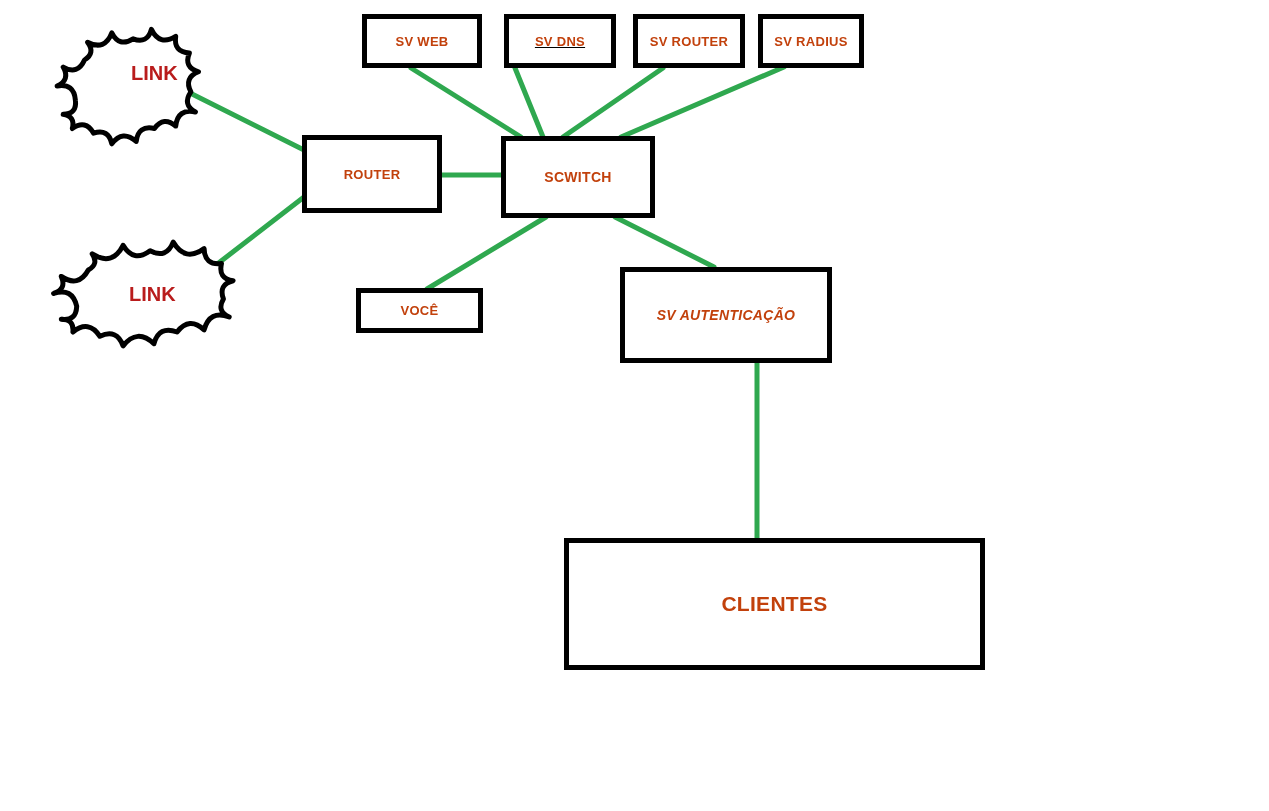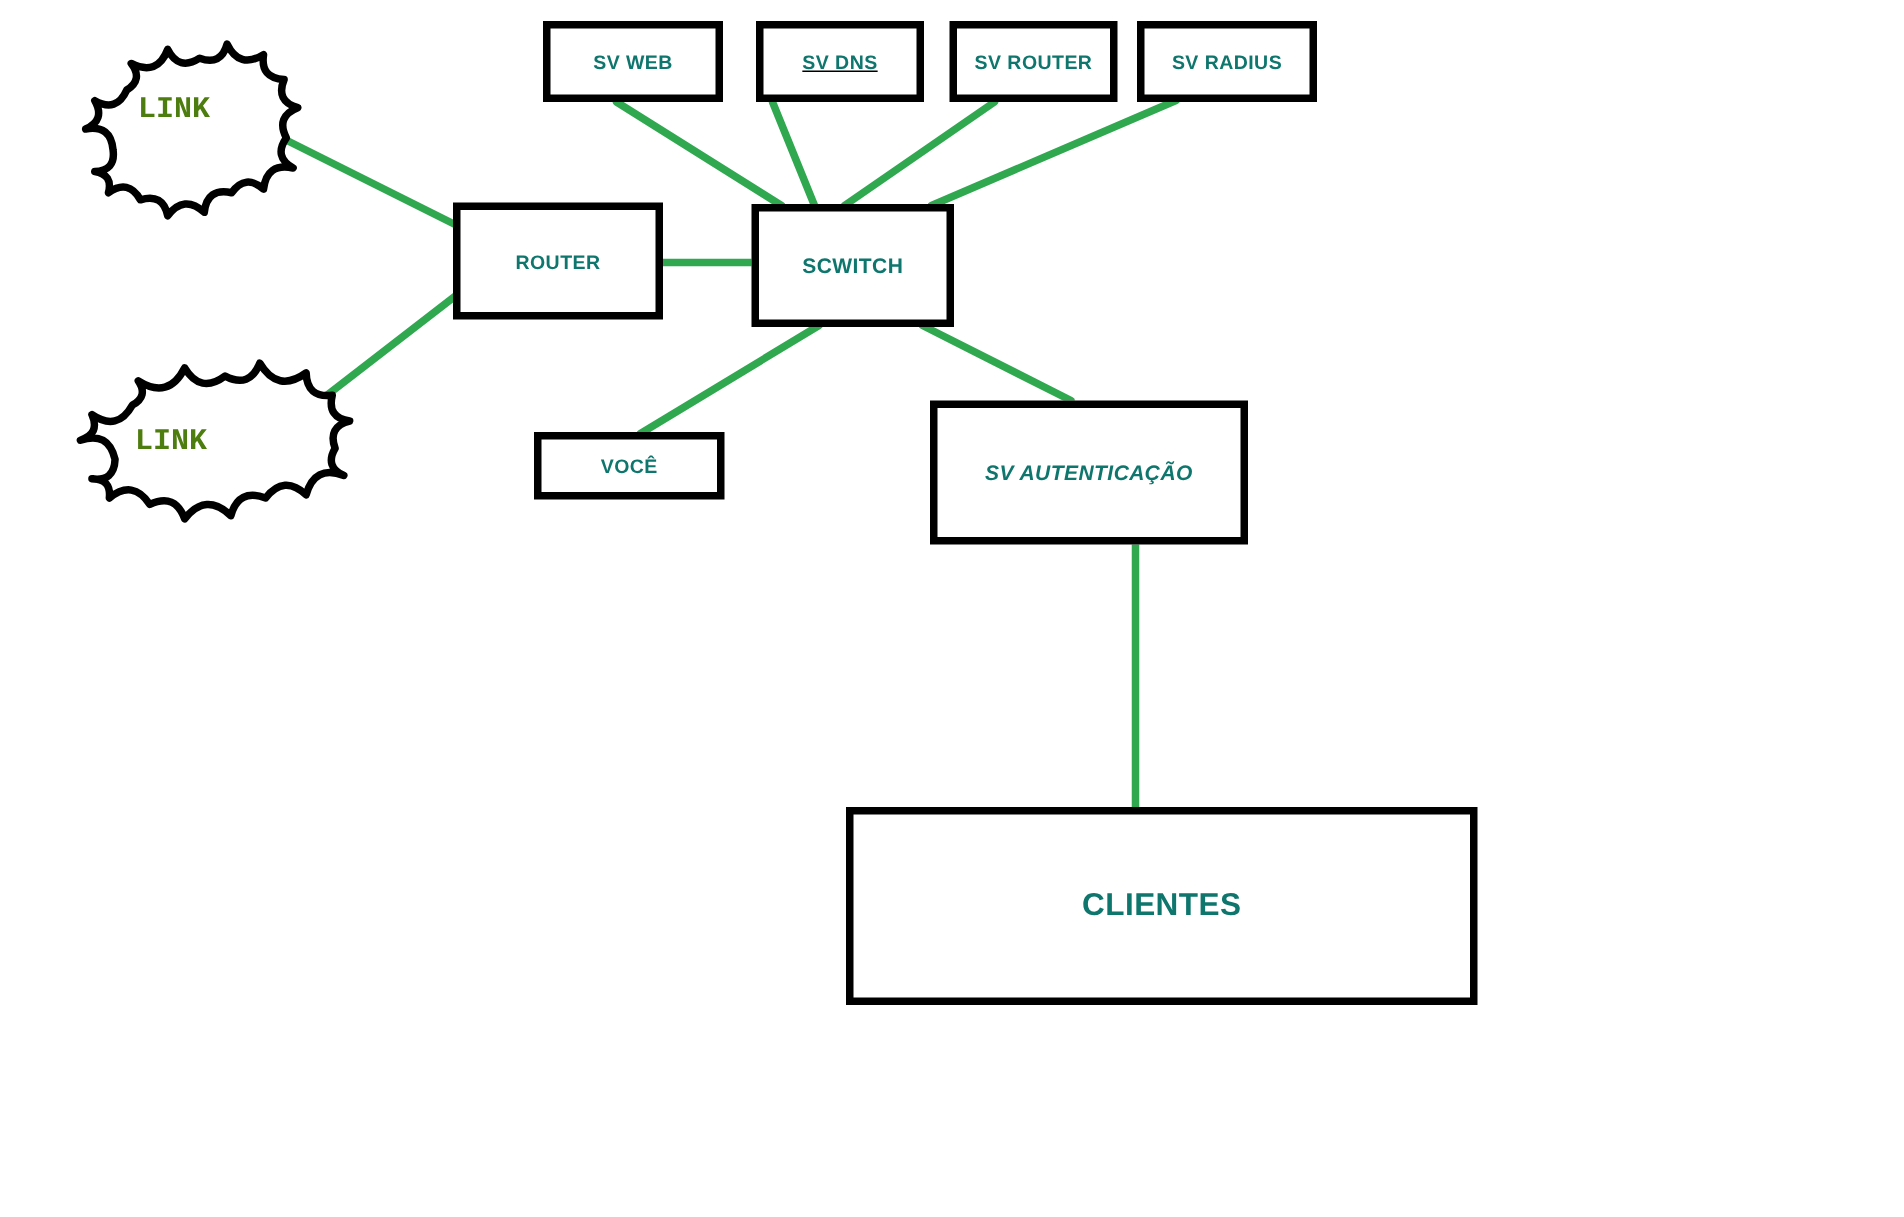--- a/index.html
+++ b/index.html
@@ -36,37 +36,38 @@
   .node-box {
     position: absolute;
     box-sizing: border-box;
     background: #ffffff;
     border: 5px solid #000000;
     display: flex;
     align-items: center;
     justify-content: center;
   }
   .node-label {
-    color: #0f766e;
+    color: #c2410c;
     font-weight: bold;
     font-family: "Liberation Sans", sans-serif;
     letter-spacing: 0.3px;
     white-space: nowrap;
     text-align: center;
   }
   .size-sm  { font-size: 13px; }
   .size-md  { font-size: 14px; }
   .size-lg  { font-size: 21px; }
   .cloud-label {
     position: absolute;
-    color: #4d7c0f;
+    color: #b91c1c;
     font-weight: bold;
     font-size: 20px;
-    font-family: Liberation Mono, monospace;
+    font-family: Liberation Sans, sans-serif;
     white-space: nowrap;
+    margin-left: 39px;
   }
 </style>
 </head>
 <body>
 
 <div id="diagram-canvas">
 
   <svg id="edge-layer" viewBox="0 0 1269 811" xmlns="http://www.w3.org/2000/svg">
       <line x1="188" y1="92" x2="304" y2="150" stroke="#2fa84f" stroke-width="5" stroke-linecap="round"></line>
       <line x1="216" y1="265" x2="304" y2="197" stroke="#2fa84f" stroke-width="5" stroke-linecap="round"></line>
@@ -88,27 +89,27 @@
   <div id="node-layer">
       <div class="node-box" style="left: 362px; top: 14px; width: 120px; height: 54px;">
         <span class="node-label size-sm">SV WEB</span>
       </div>
       <div class="node-box" style="left: 504px; top: 14px; width: 112px; height: 54px; text-decoration: underline;">
         <span class="node-label size-sm">SV DNS</span>
       </div>
       <div class="node-box" style="left: 633px; top: 14px; width: 112px; height: 54px;">
         <span class="node-label size-sm">SV ROUTER</span>
       </div>
-      <div class="node-box" style="left: 758px; top: 14px; width: 120px; height: 54px;">
+      <div class="node-box" style="left: 758px; top: 14px; width: 106px; height: 54px;">
         <span class="node-label size-sm">SV RADIUS</span>
       </div>
       <div class="node-box" style="left: 302px; top: 135px; width: 140px; height: 78px;">
         <span class="node-label size-sm">ROUTER</span>
       </div>
-      <div class="node-box" style="left: 501px; top: 136px; width: 135px; height: 82px;">
+      <div class="node-box" style="left: 501px; top: 136px; width: 154px; height: 82px;">
         <span class="node-label size-md">SCWITCH</span>
       </div>
       <div class="node-box" style="left: 356px; top: 288px; width: 127px; height: 45px;">
         <span class="node-label size-sm">VOCÊ</span>
       </div>
       <div class="node-box" style="left: 620px; top: 267px; width: 212px; height: 96px; font-style: italic;">
         <span class="node-label size-md">SV AUTENTICAÇÃO</span>
       </div>
       <div class="node-box" style="left: 564px; top: 538px; width: 421px; height: 132px;">
         <span class="node-label size-lg">CLIENTES</span>

